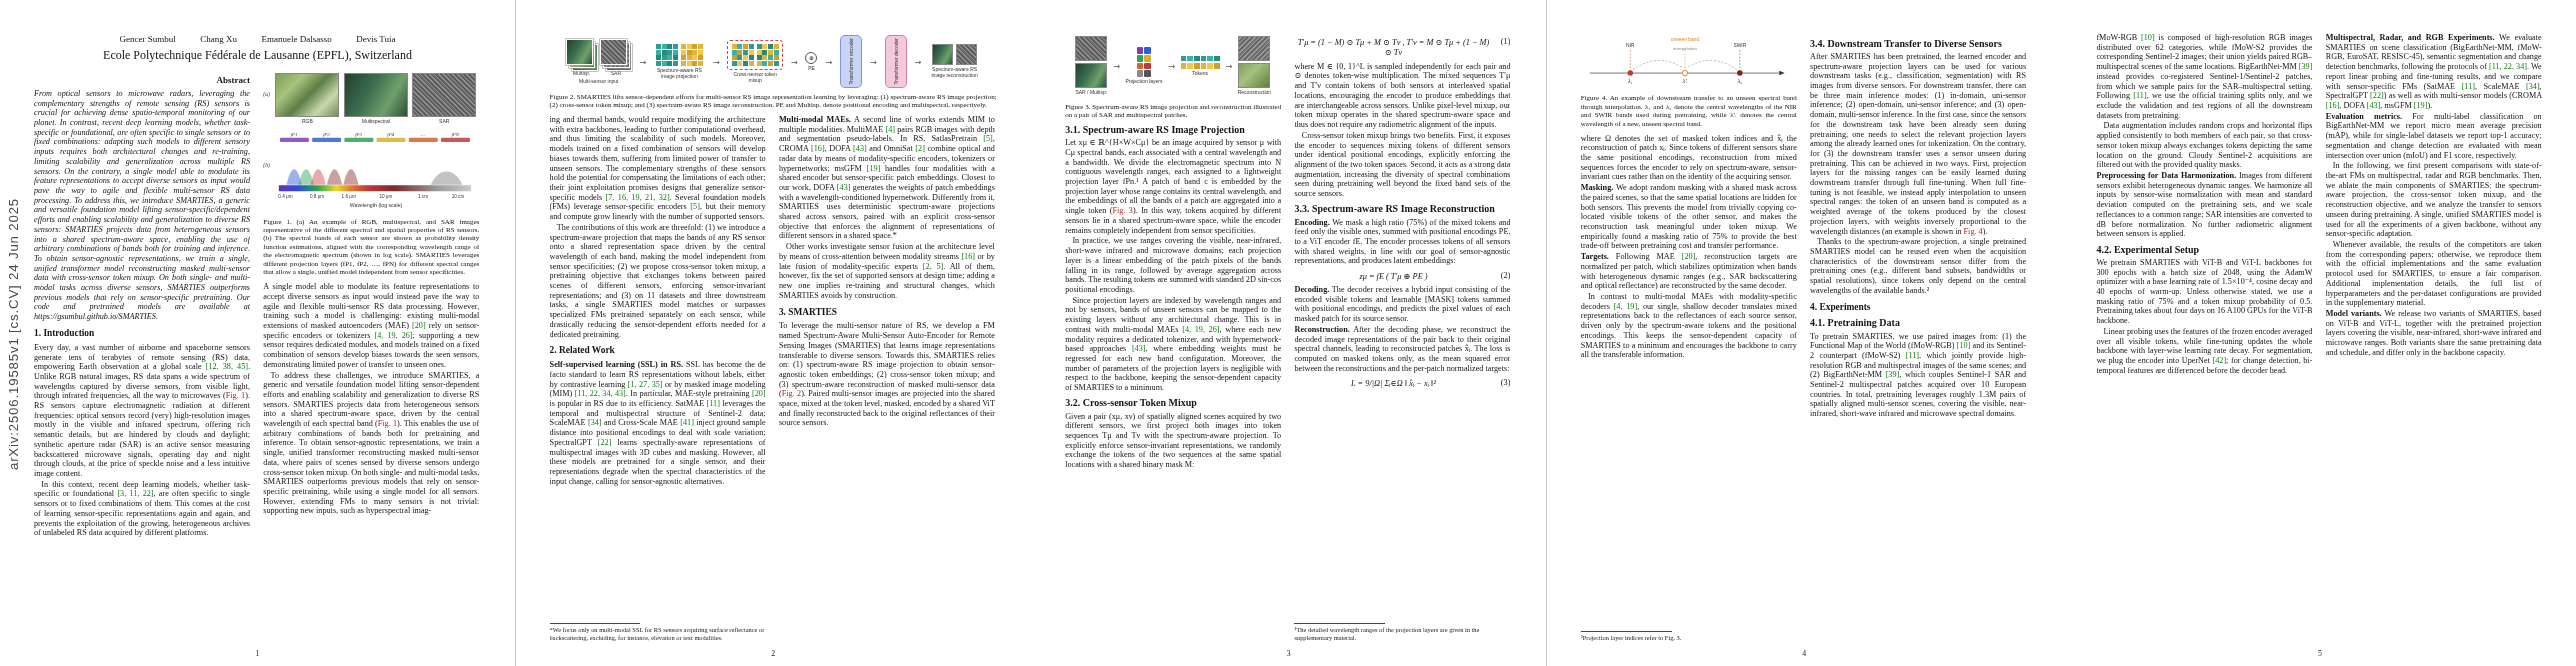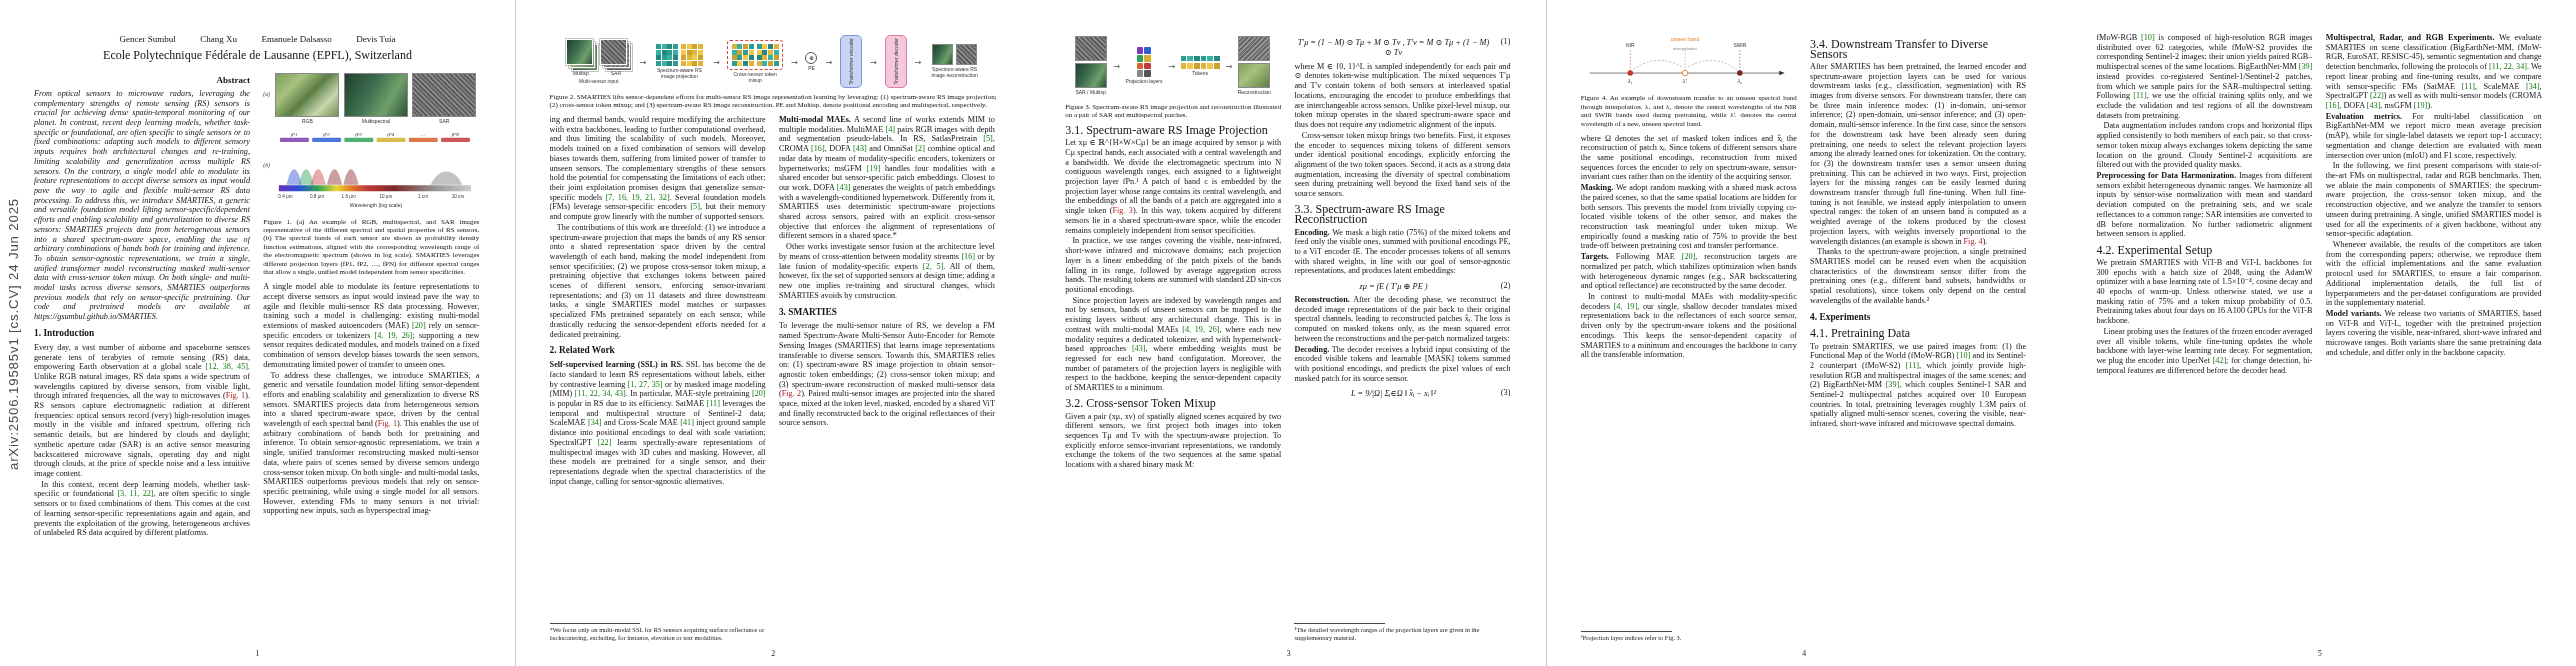--- a/index.html
+++ b/index.html
@@ -16,21 +16,21 @@
   .paper-authors{display:flex;justify-content:center;gap:24.5px;font-size:9px;margin-bottom:4.4px;}
   .paper-affiliation{font-size:12px;}
   .cols{flex:1;min-height:0;display:flex;gap:13.3px;}
   .col{width:216px;position:relative;overflow:hidden;}
   .para{font-size:8.2px;line-height:9.7px;text-align:justify;text-indent:7.2px;margin:0 0 1.1px;}
   .para.noindent{text-indent:0;}
   .para.abstract{font-style:italic;}
   .lead{font-weight:bold;}
   .abstract-title{font-size:9px;font-weight:bold;text-align:right;margin:1.1px 0 4.4px;}
   .sec-heading{font-size:9.4px;font-weight:bold;margin:6.1px 0 3.9px;line-height:11px;}
-  .sub-heading{font-size:12px;font-weight:normal;margin:5.6px 0 3.3px;line-height:10px;}
+  .sub-heading{font-size:10px;font-weight:bold;margin:5.6px 0 3.3px;line-height:10px;}
   .cite{color:#127a12;}
   .ref{color:#b22222;}
   .equation{display:flex;align-items:flex-start;margin:4.4px 0;font-size:8.3px;}
   .eq-body{flex:1;text-align:center;font-style:italic;}
   .eq-num{width:18px;text-align:right;font-style:normal;}
   .figure{margin:0 0 5.6px;}
   .fig-caption{font-size:7px;line-height:8.4px;text-align:justify;color:#111;margin-top:3.3px;}
   .footnote{position:absolute;bottom:0;left:0;right:0;background:#fff;font-size:6.4px;line-height:7.5px;color:#222;padding-top:1.7px;}
   .footnote-rule{width:42%;border-top:0.6px solid #444;margin-bottom:2.2px;}
   
@@ -387,22 +387,22 @@
               <span class="eq-num">(1)</span>
             </div>
             <div class="para noindent">where M ∈ {0, 1}^L is sampled independently for each pair and ⊙ denotes token-wise multiplication. The mixed sequences T′μ and T′ν contain tokens of both sensors at interleaved spatial locations, encouraging the encoder to produce embeddings that are interchangeable across sensors. Unlike pixel-level mixup, our token mixup operates in the shared spectrum-aware space and thus does not require any radiometric alignment of the inputs.</div>
             <div class="para">Cross-sensor token mixup brings two benefits. First, it exposes the encoder to sequences mixing tokens of different sensors under identical positional encodings, explicitly enforcing the alignment of the two token spaces. Second, it acts as a strong data augmentation, increasing the diversity of spectral combinations seen during pretraining well beyond the fixed band sets of the source sensors.</div>
             <div class="sub-heading">3.3. Spectrum-aware RS Image Reconstruction</div>
             <div class="para noindent"><span class="lead">Encoding.</span> We mask a high ratio (75%) of the mixed tokens and feed only the visible ones, summed with positional encodings PE, to a ViT encoder fE. The encoder processes tokens of all sensors with shared weights, in line with our goal of sensor-agnostic representations, and produces latent embeddings:</div>
             <div class="equation">
               <span class="eq-body">zμ = fE ( T′μ ⊕ PE )</span>
               <span class="eq-num">(2)</span>
             </div>
+            <div class="para noindent"><span class="lead">Decoding.</span> The decoder receives a hybrid input consisting of the encoded visible tokens and learnable [MASK] tokens summed with positional encodings, and predicts the pixel values of each masked patch for its source sensor.</div>
             <div class="para noindent"><span class="lead">Reconstruction.</span> After the decoding phase, we reconstruct the decoded image representations of the pair back to their original spectral channels, leading to reconstructed patches x̂ᵢ. The loss is computed on masked tokens only, as the mean squared error between the reconstructions and the per-patch normalized targets:</div>
-            <div class="para noindent"><span class="lead">Decoding.</span> The decoder receives a hybrid input consisting of the encoded visible tokens and learnable [MASK] tokens summed with positional encodings, and predicts the pixel values of each masked patch for its source sensor.</div>
             <div class="equation">
               <span class="eq-body">L = 9/|Ω| Σᵢ∈Ω ‖ x̂ᵢ − xᵢ ‖²</span>
               <span class="eq-num">(3)</span>
             </div>
             <div class="footnote">
               <div class="footnote-rule"></div>
               <div>¹The detailed wavelength ranges of the projection layers are given in the supplementary material.</div>
             </div>
           </div>
         </div>

